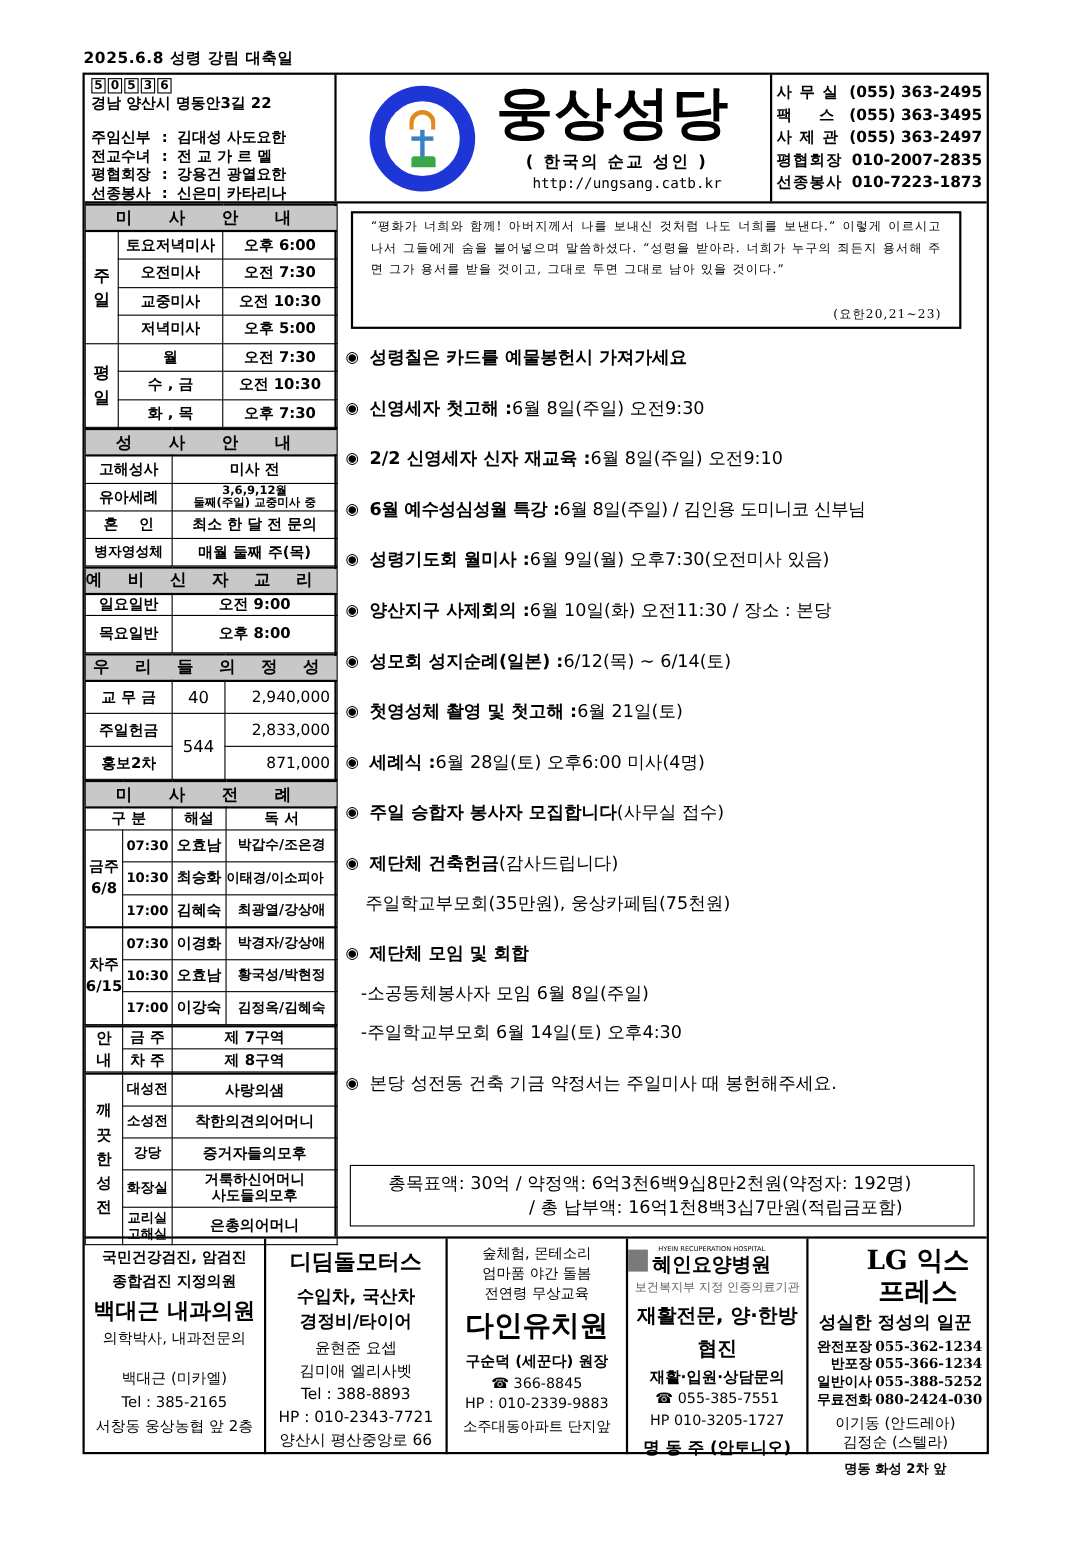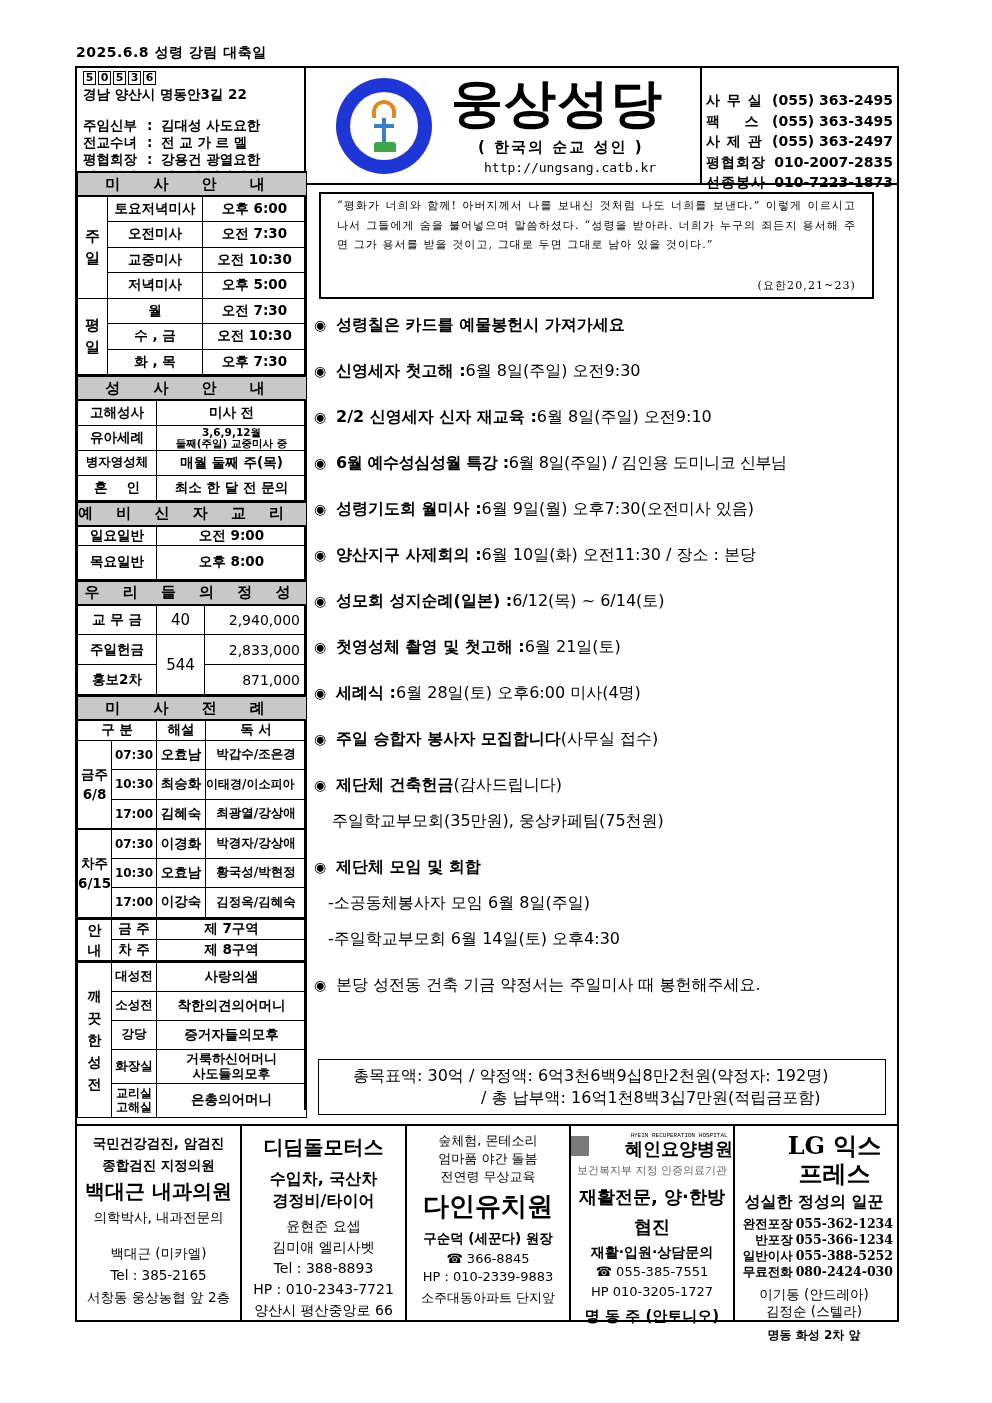--- a/index.html
+++ b/index.html
@@ -18,25 +18,25 @@
   .hdr-mid { position: absolute; left: 229px; top: 0; width: 396px; height: 115px; border-right: 2px solid #000; }
   .logo { position: absolute; left: 30px; top: 10px; width: 96px; height: 96px; border-radius: 50%; background: #1f36d6; }
   .logo-inner { position: absolute; left: 14px; top: 14px; width: 68px; height: 68px; border-radius: 50%; background: #fff; }
   .logo-arc { position: absolute; left: 22px; top: 8px; width: 24px; height: 18px; border: 4px solid #e08a1e; border-bottom: none; border-radius: 14px 14px 0 0; }
   .logo-cross-v { position: absolute; left: 32px; top: 26px; width: 4px; height: 30px; background: #3a80c8; }
   .logo-cross-h { position: absolute; left: 24px; top: 32px; width: 20px; height: 4px; background: #3a80c8; }
   .logo-book { position: absolute; left: 24px; top: 50px; width: 22px; height: 10px; background: #3aa84a; border-radius: 3px 3px 0 0; }
   .title { position: absolute; left: 145px; top: 4px; font-size: 52px; font-weight: bold; letter-spacing: 1px; line-height: 62px; }
   .subtitle { position: absolute; left: 172px; top: 70px; font-size: 15px; font-weight: bold; letter-spacing: 2px; }
   .url { position: absolute; left: 178px; top: 92px; font-size: 13px; font-family: "DejaVu Sans Mono", monospace; }
-  .hdr-right { position: absolute; left: 625px; top: 16px; width: 195px; height: 115px; padding: 6px 4px; font-size: 14px; font-weight: bold; line-height: 20.5px; }
+  .hdr-right { position: absolute; left: 625px; top: 0; width: 195px; height: 115px; padding: 6px 4px; font-size: 14px; font-weight: bold; line-height: 20.5px; }
   .ct-row { display: flex; white-space: nowrap; }
   .ct-row .k { width: 78px; letter-spacing: 1px; }
   
-  .lcol { position: absolute; left: 0; top: 103px; width: 229px; height: 939px; border-right: 2px solid #000; }
+  .lcol { position: absolute; left: 0; top: 117px; width: 229px; height: 939px; border-right: 2px solid #000; }
   table { border-collapse: collapse; width: 229px; table-layout: fixed; }
   td, th { border: 1px solid #000; text-align: center; font-size: 13.5px; font-weight: bold; padding: 0; overflow: hidden; white-space: nowrap; }
   .sec { background: #c8c8c8; font-size: 15px; letter-spacing: 14px; height: 24px; border-top: 2px solid #000; border-bottom: 2px solid #000; }
   .sec2 { letter-spacing: 9px; }
   .tiny { font-size: 10.5px; line-height: 11px; }
   .vlabel { line-height: 22px; white-space: normal; }
   .num { text-align: right; padding-right: 6px; font-weight: normal; font-size: 14px; }
   .cnum { font-weight: normal; font-size: 15px; }
   
   .rcol { position: absolute; left: 229px; top: 117px; width: 591px; height: 939px; }
@@ -58,21 +58,21 @@
   .ad:last-child { border-right: none; }
   .ad1 { width: 165px; font-size: 13.5px; line-height: 22px; }
   .ad1 .big { font-size: 20px; line-height: 30px; }
   .ad2 { width: 165px; font-size: 14px; line-height: 21px; }
   .ad2 .big { font-size: 20px; line-height: 30px; margin-bottom: 6px; }
   .ad2 .mid { font-size: 16px; line-height: 22px; }
   .ad3 { width: 164px; font-size: 13px; line-height: 18px; font-weight: normal; }
   .ad3 .big { font-size: 26px; line-height: 40px; font-weight: bold; font-family: "DejaVu Serif", serif; }
   .ad3 .b { font-weight: bold; font-size: 13.5px; line-height: 24px; }
   .ad4 { width: 164px; font-size: 13px; line-height: 20px; font-weight: normal; }
-  .ad4 .hosp { display: flex; align-items: center; justify-content: space-between; gap: 4px; font-family: Liberation Mono, monospace; }
+  .ad4 .hosp { display: flex; align-items: center; justify-content: flex-start; gap: 4px; }
   .ad4 .hosp-mark { width: 18px; height: 20px; background: #7a7a7a; }
   .ad4 .hosp-name { font-size: 18px; font-weight: bold; line-height: 20px; }
   .ad4 .hosp-en { font-size: 6px; line-height: 8px; }
   .ad4 .gray { color: #666; font-size: 11px; line-height: 22px; }
   .ad4 .big { font-size: 18px; font-weight: bold; line-height: 30px; }
   .ad4 .b { font-weight: bold; font-size: 14px; }
   .ad4 .name { font-weight: bold; font-size: 15px; line-height: 28px; }
   .ad5 { width: 158px; font-size: 13px; line-height: 16px; }
   .ad5 .big { font-size: 24px; line-height: 28px; font-family: "DejaVu Serif", serif; margin-left: 41px; }
   .ad5 .slogan { font-size: 16px; line-height: 28px; }
@@ -217,26 +217,26 @@
             <td>미사 전</td>
           </tr>
       <tr style="height:25px">
             <td>유아세례</td>
             <td class="tiny">
               <div>3,6,9,12월</div>
               <div>둘째(주일) 교중미사 중</div>
             </td>
           </tr>
       <tr style="height:25px">
+            <td style="white-space:pre">혼    인</td>
+            <td>최소 한 달 전 문의</td>
+          </tr>
+      <tr style="height:25px">
             <td style="font-size:12.5px">병자영성체</td>
             <td>매월 둘째 주(목)</td>
-          </tr>
-      <tr style="height:25px">
-            <td style="white-space:pre">혼    인</td>
-            <td>최소 한 달 전 문의</td>
           </tr>
     </tbody>
       </table>
 
     <table>
       <colgroup>
           <col style="width:79px">
           <col style="width:150px">
         </colgroup>
       <tbody>

